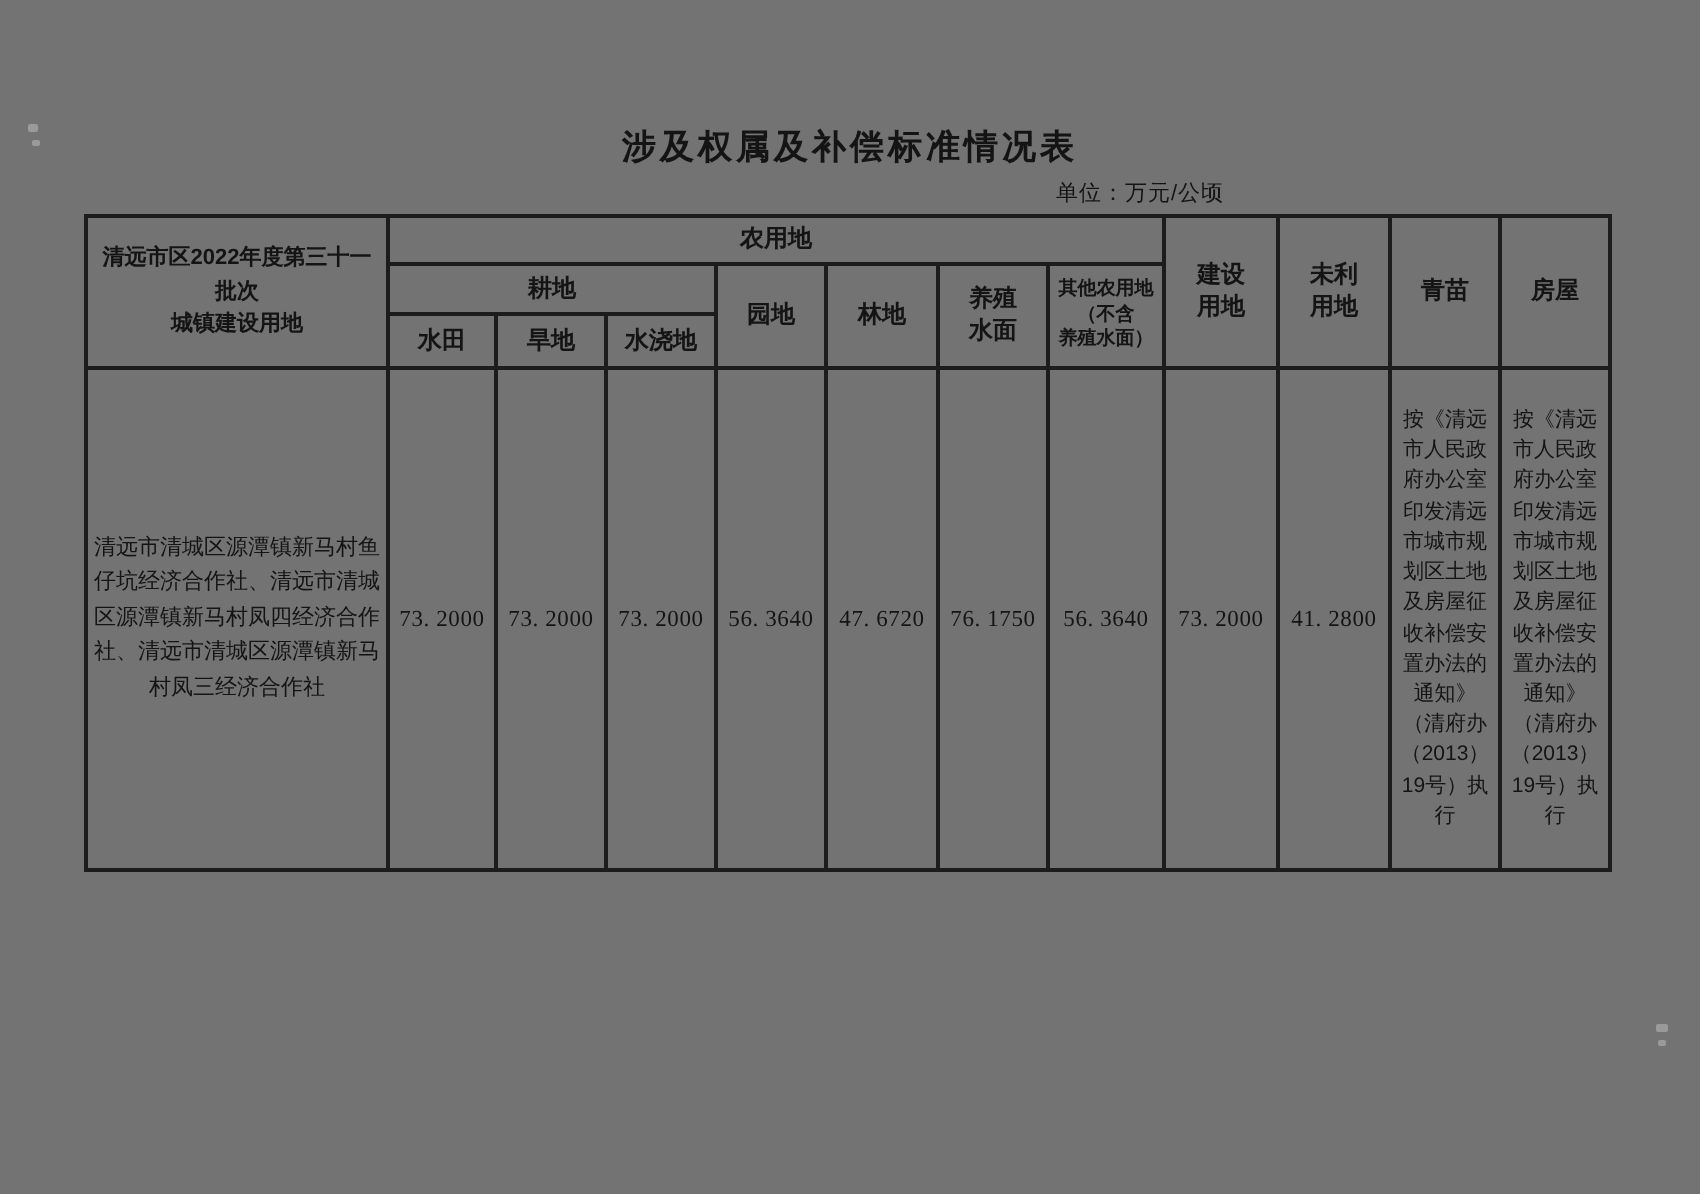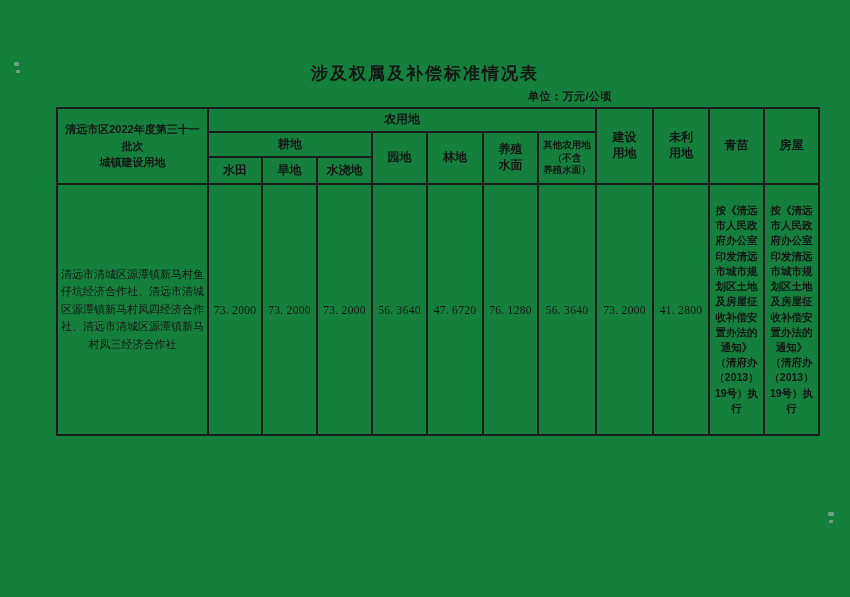--- a/index.html
+++ b/index.html
@@ -4,47 +4,47 @@
 <style>
   html, body {
     margin: 0;
     padding: 0;
     background: #ffffff;
   }
   .page {
     position: relative;
     width: 850px;
     height: 597px;
-    background: #15803d;
+    background: #737373;
     font-family: "Liberation Sans", sans-serif;
     color: #141414;
     overflow: hidden;
   }
   .doc-title {
     position: absolute;
     top: 62px;
     left: 0;
     width: 100%;
     margin: 0;
     text-align: center;
     font-size: 17px;
     font-weight: bold;
     letter-spacing: 2px;
   }
   .unit-label {
     position: absolute;
     top: 89px;
     left: 528px;
     font-size: 11px;
-    font-weight: bold;
+    font-weight: normal;
     letter-spacing: 0.5px;
   }
   table.comp-table {
     position: absolute;
-    left: 56px;
+    left: 42px;
     top: 107px;
     width: 762px;
     border-collapse: collapse;
     table-layout: fixed;
     border: 2px solid #161616;
   }
   table.comp-table td {
     border: 2px solid #1c1c1c;
     text-align: center;
     vertical-align: middle;
@@ -80,21 +80,21 @@
   }
   td.num-cell {
     font-family: "Liberation Serif", serif;
     font-size: 11.5px;
     font-weight: normal;
     letter-spacing: 0.3px;
     margin-left: 37px;
   }
   td.note-cell {
     font-size: 10.5px;
-    font-weight: bold;
+    font-weight: normal;
     line-height: 1.45;
     padding: 3px 1px;
   }
   .page-footer {
     position: absolute;
     top: 534px;
     left: 0;
     width: 100%;
     text-align: center;
     font-size: 12px;
@@ -164,21 +164,21 @@
         <td class="hdr">旱地</td>
         <td class="hdr">水浇地</td>
       </tr>
       <tr style="height:251px;">
         <td class="owner-cell">清远市清城区源潭镇新马村鱼仔坑经济合作社、清远市清城区源潭镇新马村凤四经济合作社、清远市清城区源潭镇新马村凤三经济合作社</td>
         <td class="num-cell">73. 2000</td>
         <td class="num-cell">73. 2000</td>
         <td class="num-cell">73. 2000</td>
         <td class="num-cell">56. 3640</td>
         <td class="num-cell">47. 6720</td>
-        <td class="num-cell">76. 1280</td>
+        <td class="num-cell">76. 1750</td>
         <td class="num-cell">56. 3640</td>
         <td class="num-cell">73. 2000</td>
         <td class="num-cell">41. 2800</td>
         <td class="note-cell">按《清远市人民政府办公室印发清远市城市规划区土地及房屋征收补偿安置办法的通知》（清府办（2013）19号）执行</td>
         <td class="note-cell">按《清远市人民政府办公室印发清远市城市规划区土地及房屋征收补偿安置办法的通知》（清府办（2013）19号）执行</td>
       </tr>
     </tbody>
   </table>
 
 

